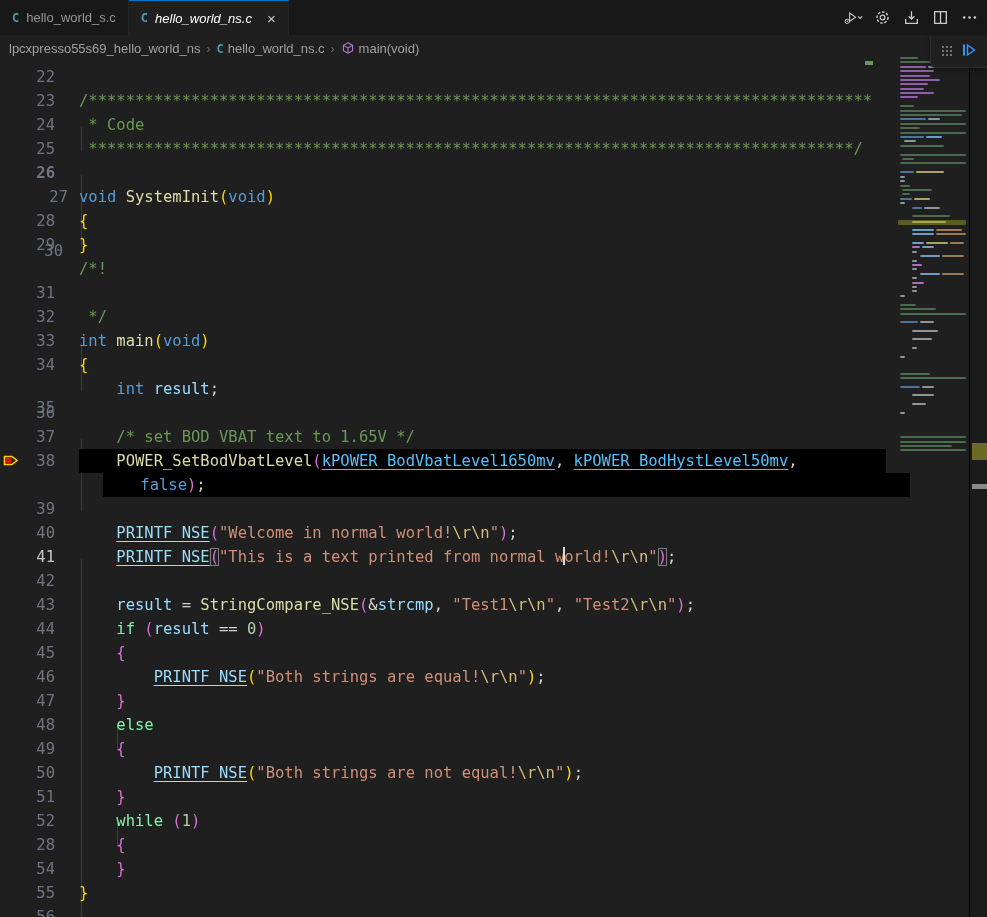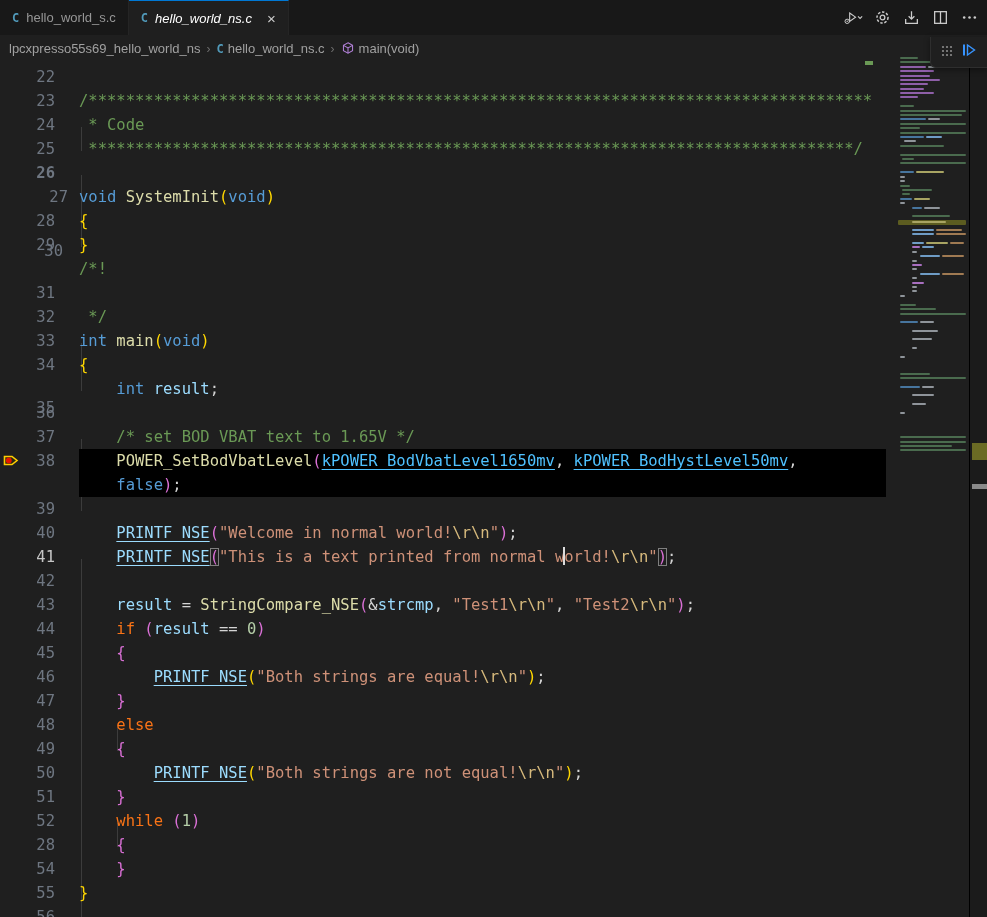--- a/index.html
+++ b/index.html
@@ -30,21 +30,21 @@
     box-shadow:0 2px 6px rgba(0,0,0,.4);}
 
   
   .editor{position:absolute;left:0;top:62px;width:898px;height:855px;
     font-family:"DejaVu Sans Mono","Liberation Mono",monospace;font-size:15.5px;line-height:24px;}
   .ln{position:absolute;left:0;width:55px;text-align:right;color:#6e7681;height:24px;}
   .ln.active{color:#c6c6c6;}
   .row{position:absolute;left:79px;width:807px;height:24px;white-space:pre;}
   .row.hl{background:#000000;}
   .guide{position:absolute;width:1px;background:#3c3c3c;}
-  .tk.cm{color:#6A9955}.tk.kw{color:#569CD6}.tk.ctl{color:#f97316}.tk.fn{color:#DCDCAA}
+  .tk.cm{color:#6A9955}.tk.kw{color:#569CD6}.tk.ctl{color:#86efac}.tk.fn{color:#DCDCAA}
   .tk.var{color:#9CDCFE}.tk.str{color:#CE9178}.tk.esc{color:#d7ba7d}.tk.num{color:#B5CEA8}
   .tk.b1{color:#FFD700}.tk.b2{color:#DA70D6}.tk.pl{color:#d4d4d4}.tk.doc{color:#569CD6}
   .tk.mac{color:#9CDCFE;text-decoration:underline;text-decoration-thickness:1px;text-underline-offset:3px;}
   .tk.enu{color:#4FC1FF;text-decoration:underline;text-decoration-thickness:1px;text-underline-offset:3px;}
   .tk.boxed{outline:1px solid #7f7f7f;outline-offset:-1px;}
   .cursor{display:inline-block;width:2px;height:18px;background:#dcdcdc;vertical-align:-3px;margin:0 -1px;}
   .bpmarker{position:absolute;left:2px;z-index:5;cursor:pointer;}
   .sliver{position:absolute;}
 
   
@@ -206,21 +206,21 @@
         <div class="row" style="top: 147px;"><span class="tk b1">{</span></div>
         <div class="row" style="top: 171px;"><span class="tk b1">}</span></div>
         <div class="row" style="top: 195px;"><span class="tk cm">/*!</span></div>
         <div class="row" style="top: 243px;"><span class="tk cm"> */</span></div>
         <div class="row" style="top: 267px;"><span class="tk kw">int</span><span class="tk pl"> </span><span class="tk fn">main</span><span class="tk b1">(</span><span class="tk kw">void</span><span class="tk b1">)</span></div>
         <div class="row" style="top: 291px;"><span class="tk b1">{</span></div>
         <div class="row" style="top: 315px;"><span class="tk pl">    </span><span class="tk kw">int</span><span class="tk pl"> </span><span class="tk var">result</span><span class="tk pl">;</span></div>
         <div class="row" style="top: 339px;"></div>
         <div class="row" style="top: 363px;"><span class="tk pl">    </span><span class="tk cm">/* set BOD VBAT text to 1.65V */</span></div>
         <div class="row hl" style="top: 387px;"><span class="tk pl">    </span><span class="tk fn">POWER_SetBodVbatLevel</span><span class="tk b2">(</span><span class="tk enu">kPOWER_BodVbatLevel1650mv</span><span class="tk pl">, </span><span class="tk enu">kPOWER_BodHystLevel50mv</span><span class="tk pl">,</span></div>
-        <div class="row hl" style="top: 411px;"><span class="tk pl">    </span><span class="tk kw">false</span><span class="tk b2">)</span><span class="tk pl">;</span></div>
+        <div class="row hl" style="top: 411px; margin-left: 24px;"><span class="tk pl">    </span><span class="tk kw">false</span><span class="tk b2">)</span><span class="tk pl">;</span></div>
         <div class="row" style="top: 435px;"></div>
         <div class="row" style="top: 459px;"><span class="tk pl">    </span><span class="tk mac">PRINTF_NSE</span><span class="tk b2">(</span><span class="tk str">"Welcome in normal world!</span><span class="tk esc">\r\n</span><span class="tk str">"</span><span class="tk b2">)</span><span class="tk pl">;</span></div>
         <div class="row" style="top: 483px;"><span class="tk pl">    </span><span class="tk mac">PRINTF_NSE</span><span class="tk b2 boxed">(</span><span class="tk str">"This is a text printed from normal w</span><span class="cursor"></span><span class="tk str">orld!</span><span class="tk esc">\r\n</span><span class="tk str">"</span><span class="tk b2 boxed">)</span><span class="tk pl">;</span></div>
         <div class="row" style="top: 507px;"></div>
         <div class="row" style="top: 531px;"><span class="tk pl">    </span><span class="tk var">result</span><span class="tk pl"> = </span><span class="tk fn">StringCompare_NSE</span><span class="tk b2">(</span><span class="tk pl">&amp;</span><span class="tk var">strcmp</span><span class="tk pl">, </span><span class="tk str">"Test1</span><span class="tk esc">\r\n</span><span class="tk str">"</span><span class="tk pl">, </span><span class="tk str">"Test2</span><span class="tk esc">\r\n</span><span class="tk str">"</span><span class="tk b2">)</span><span class="tk pl">;</span></div>
         <div class="row" style="top: 555px;"><span class="tk pl">    </span><span class="tk ctl">if</span><span class="tk pl"> </span><span class="tk b2">(</span><span class="tk var">result</span><span class="tk pl"> == </span><span class="tk num">0</span><span class="tk b2">)</span></div>
         <div class="row" style="top: 579px;"><span class="tk pl">    </span><span class="tk b2">{</span></div>
         <div class="row" style="top: 603px;"><span class="tk pl">        </span><span class="tk mac">PRINTF_NSE</span><span class="tk b1">(</span><span class="tk str">"Both strings are equal!</span><span class="tk esc">\r\n</span><span class="tk str">"</span><span class="tk b1">)</span><span class="tk pl">;</span></div>
         <div class="row" style="top: 627px;"><span class="tk pl">    </span><span class="tk b2">}</span></div>
         <div class="row" style="top: 651px;"><span class="tk pl">    </span><span class="tk ctl">else</span></div>

